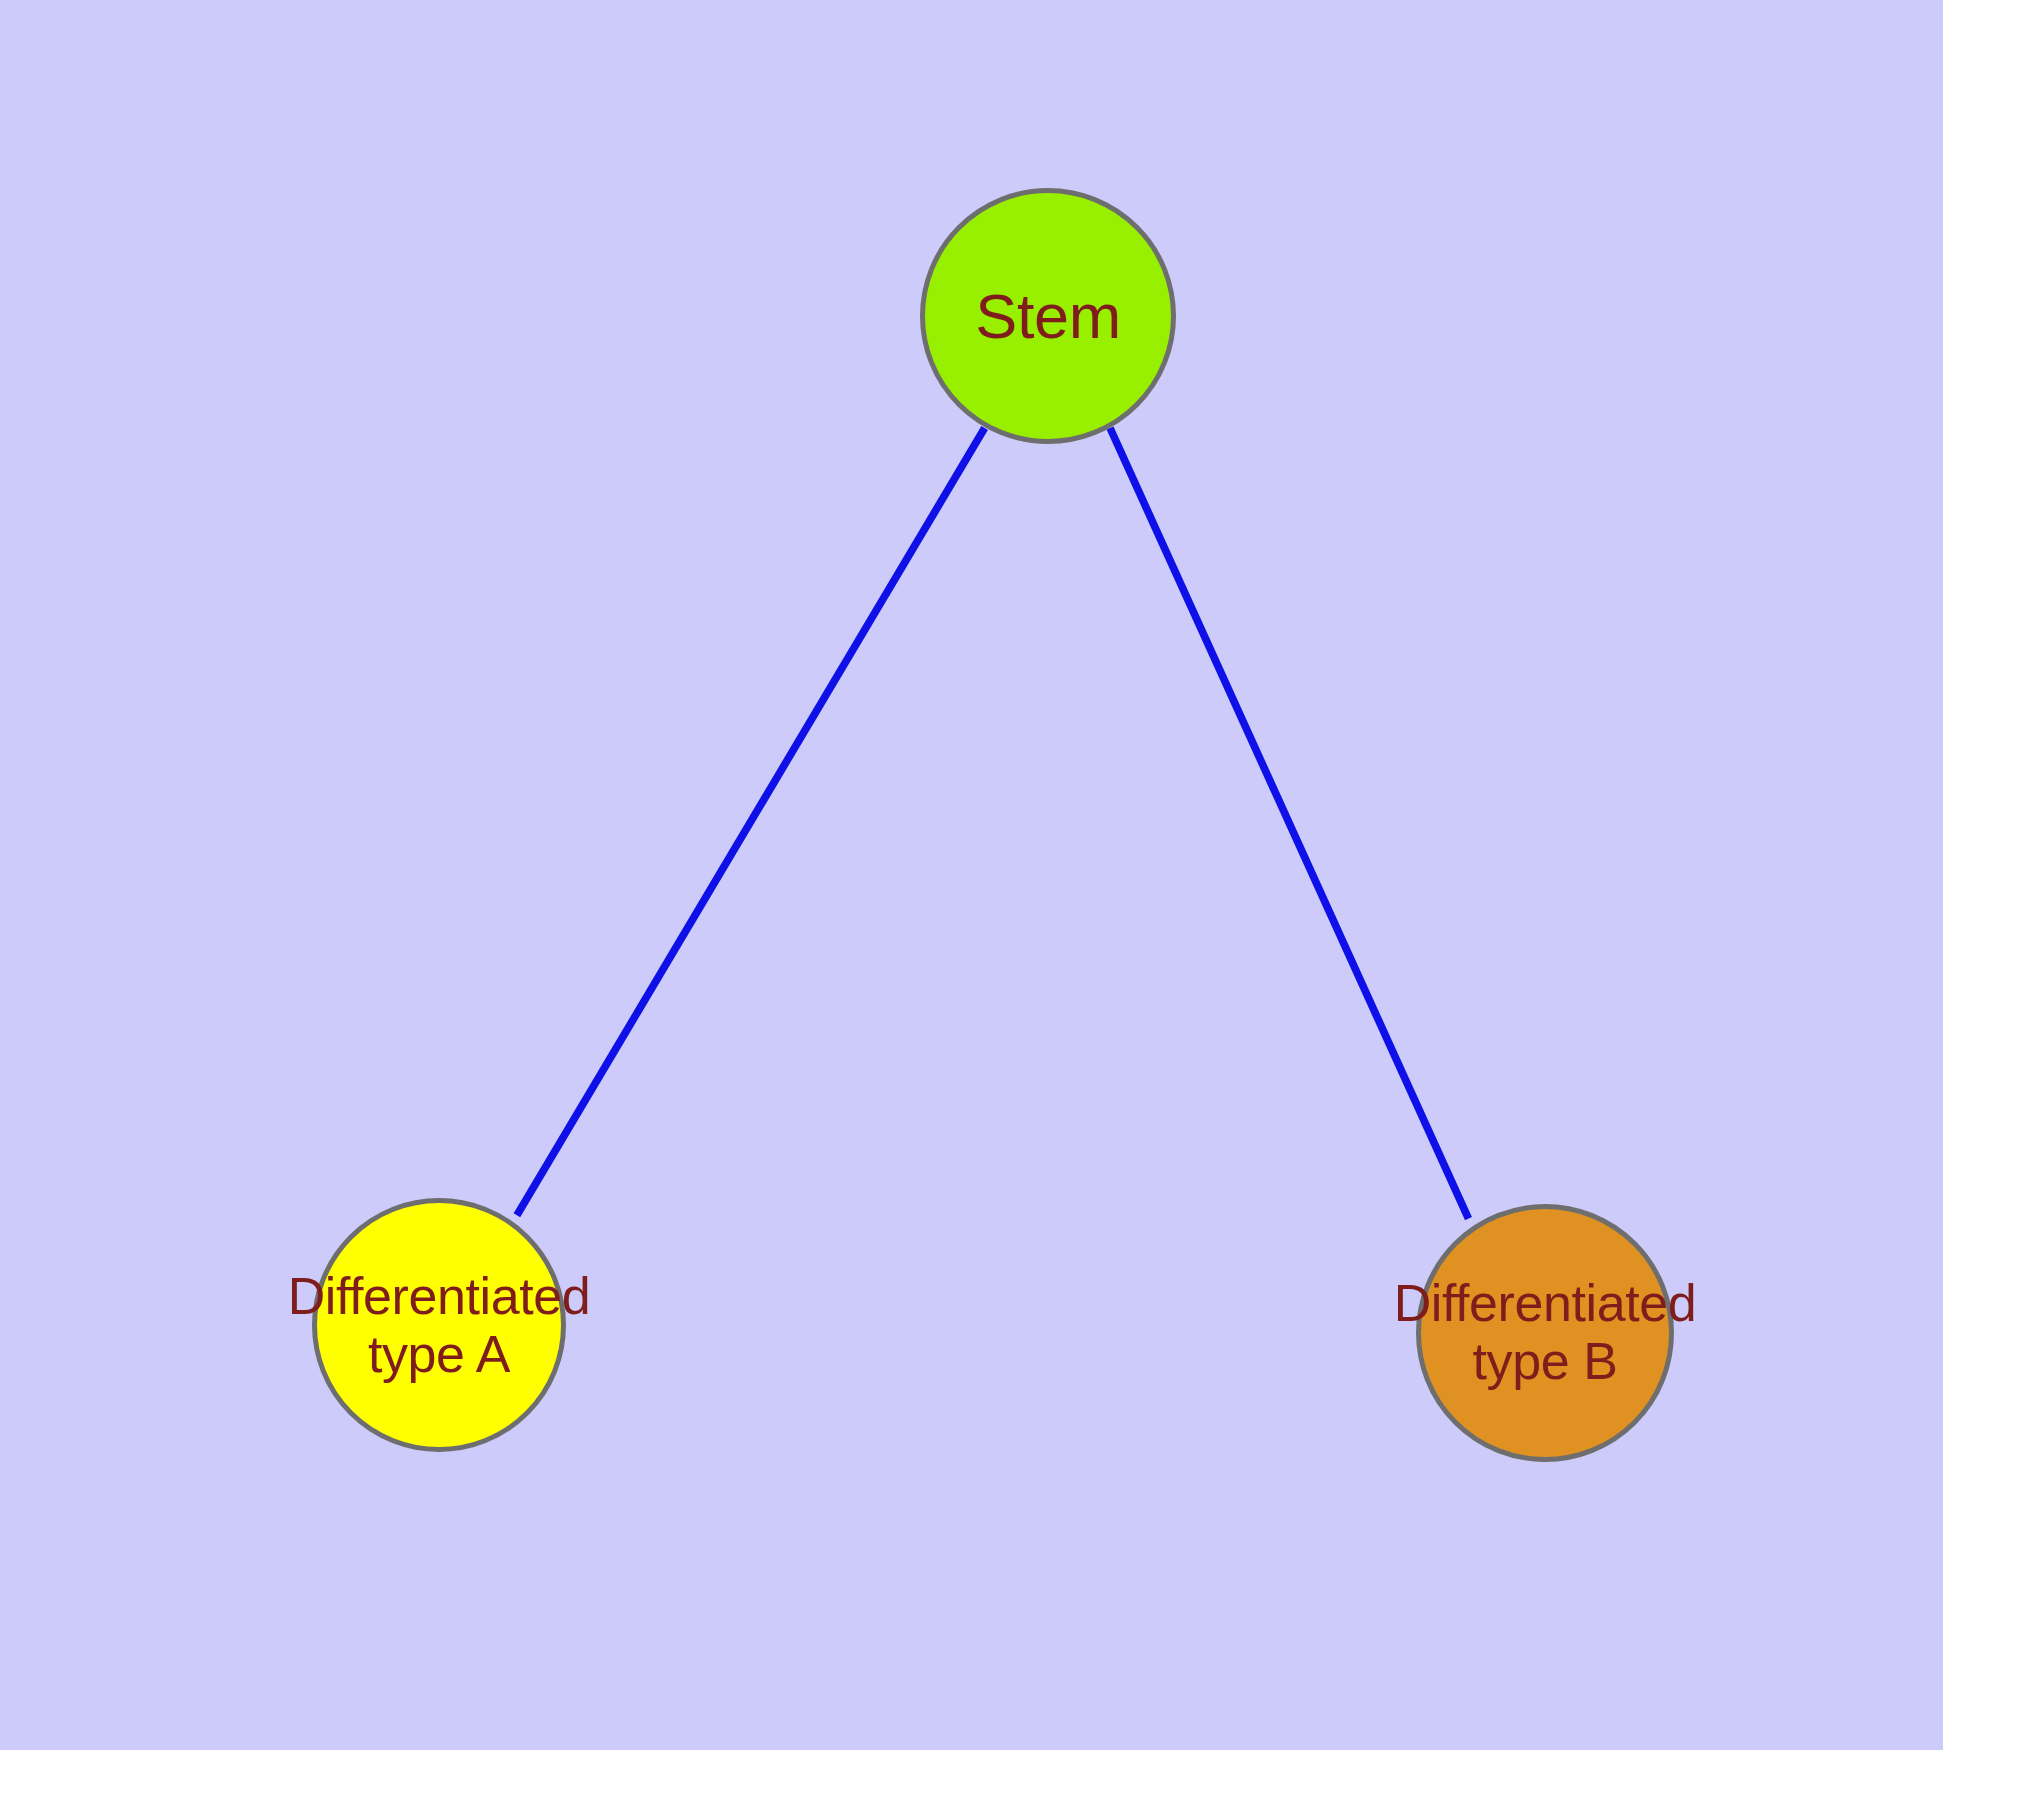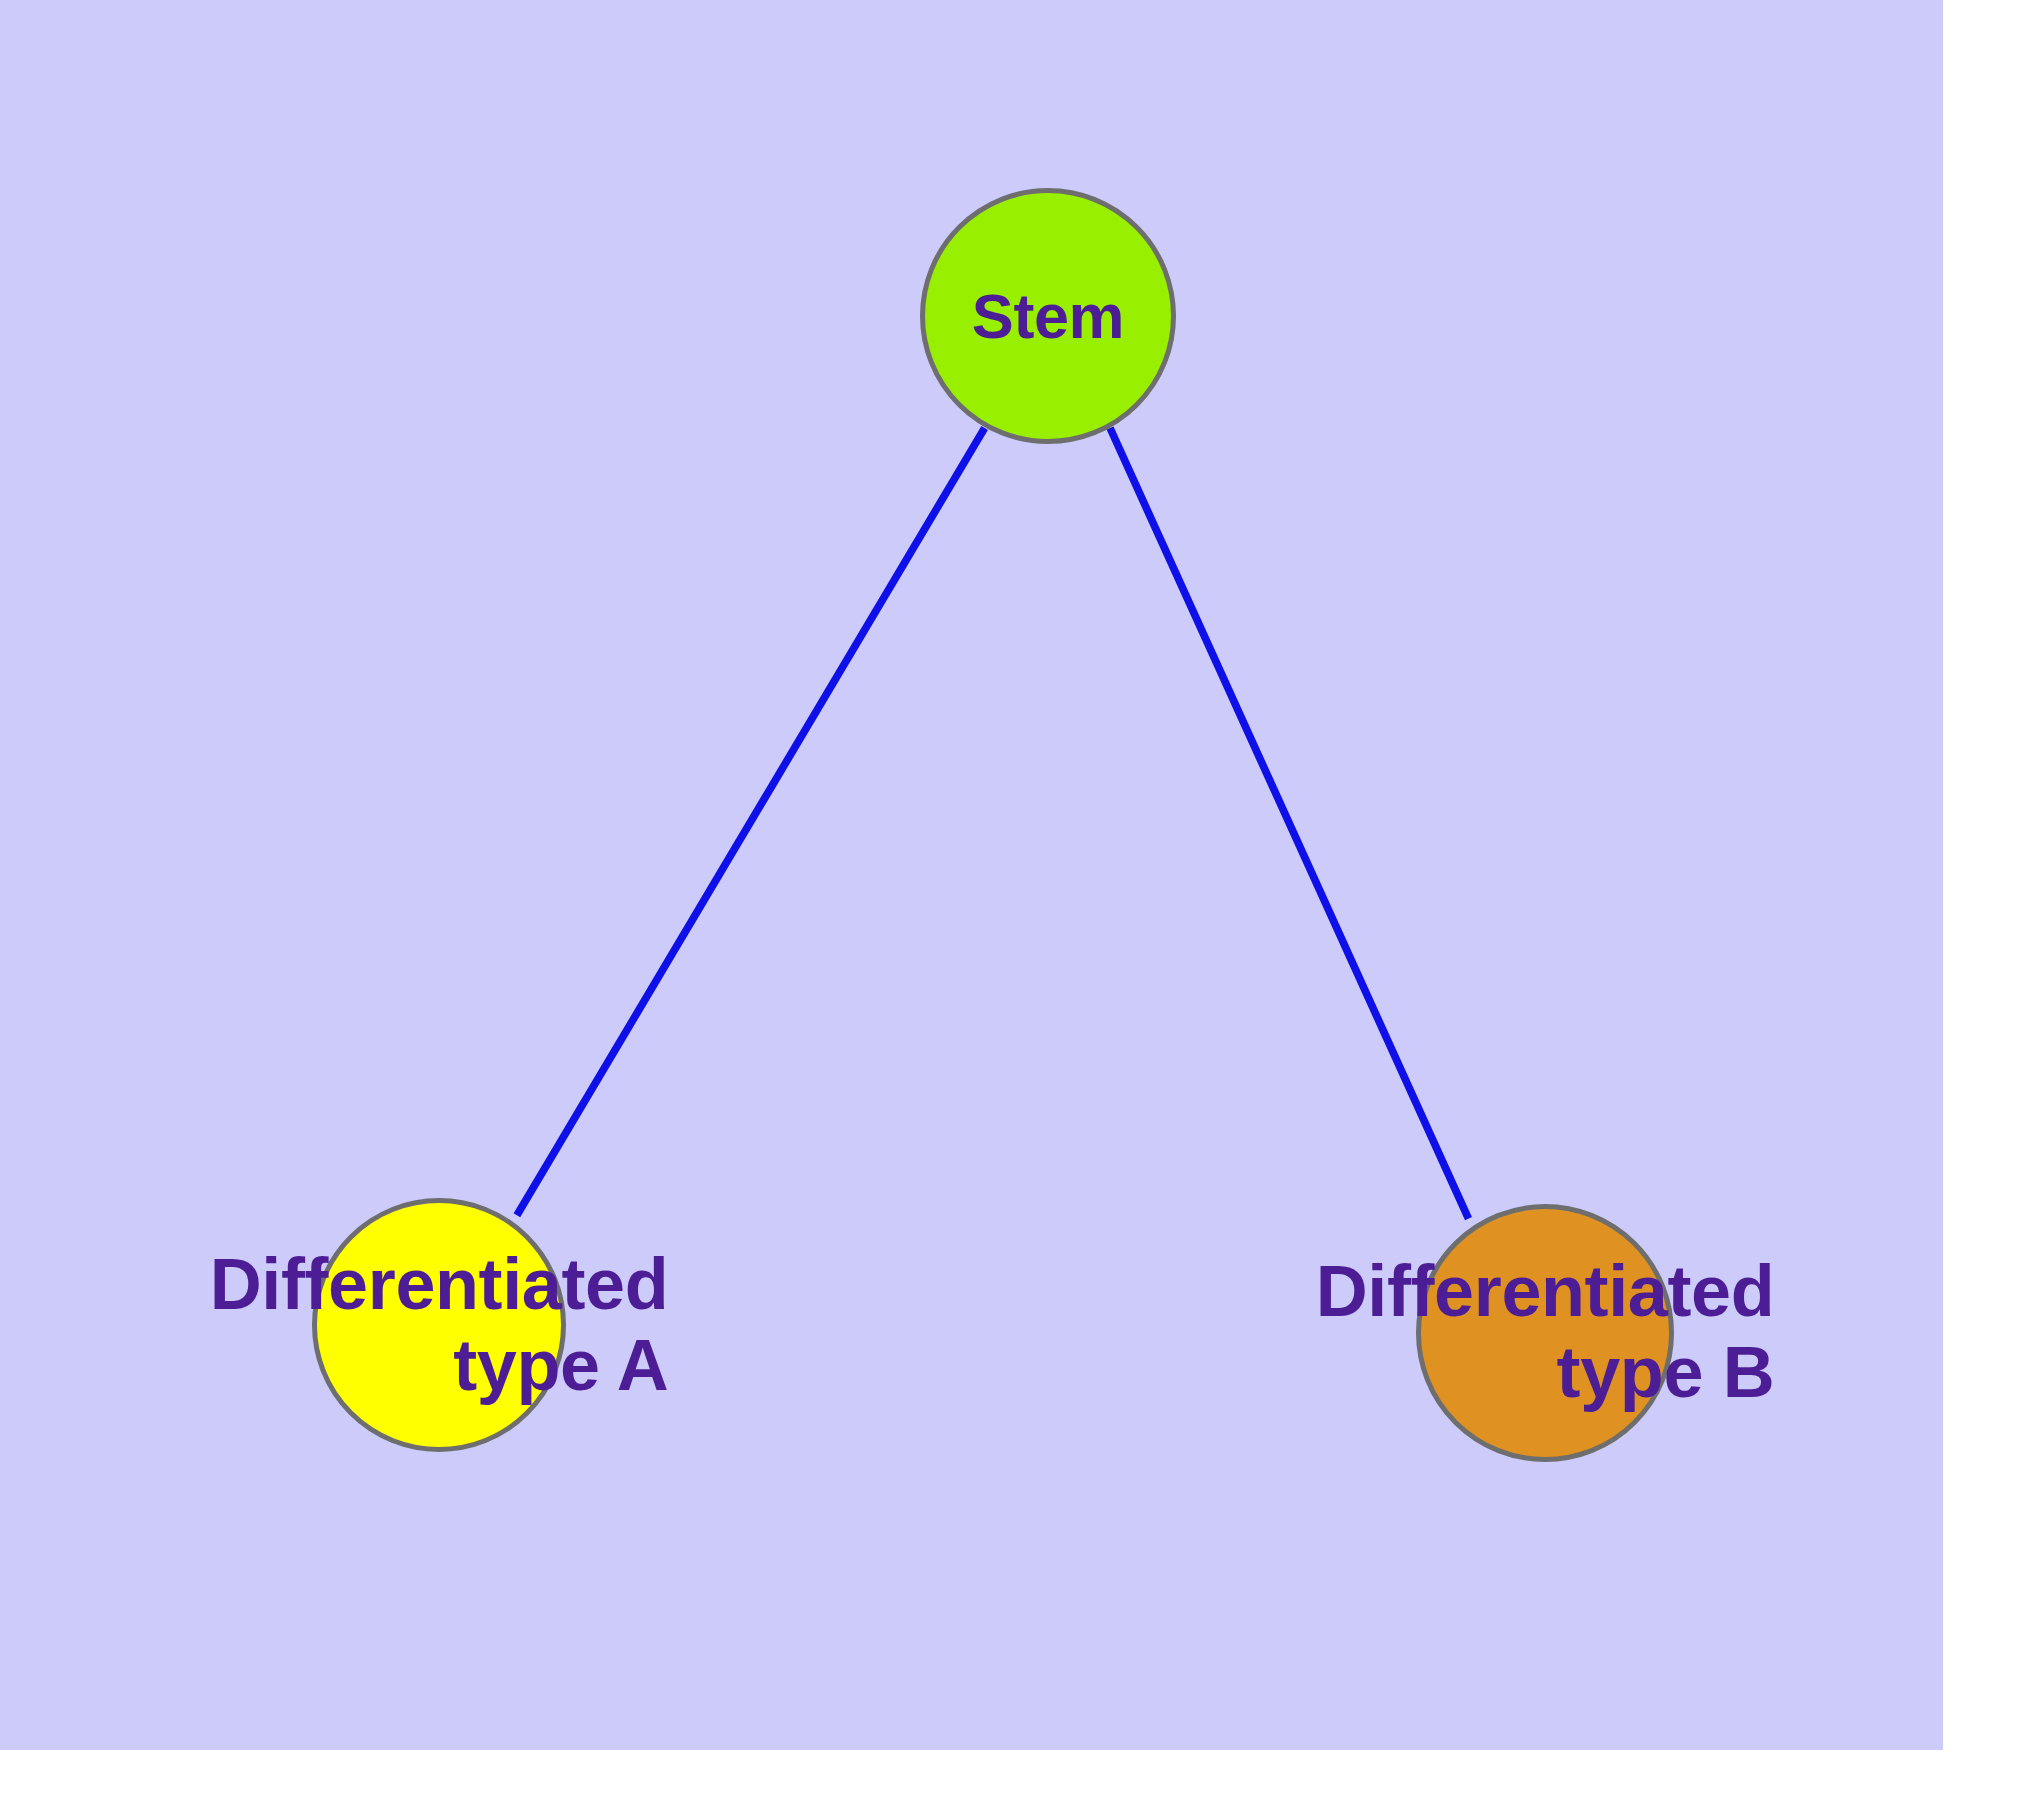--- a/index.html
+++ b/index.html
@@ -51,34 +51,34 @@
     align-items: center;
     justify-content: center;
   }
 
   .node-label {
     position: absolute;
     left: 50%;
     top: 50%;
     transform: translate(-50%, -50%);
     white-space: pre;
-    text-align: right;
-    color: #4c1d95;
-    font-weight: bold;
+    text-align: center;
+    color: #7f1d1d;
+    font-weight: normal;
     line-height: 1.12;
     letter-spacing: -0.4px;
     pointer-events: none;
     z-index: 5;
   }
 
   .label-root {
     font-size: 63px;
   }
   .label-leaf {
-    font-size: 72px;
+    font-size: 52px;
   }
 </style>
 </head>
 <body>
 
 <div id="graph-canvas">
 
   <div id="plot-area">
 
     <svg id="edge-layer" viewBox="0 0 2293 2065" width="1943" height="1750">

